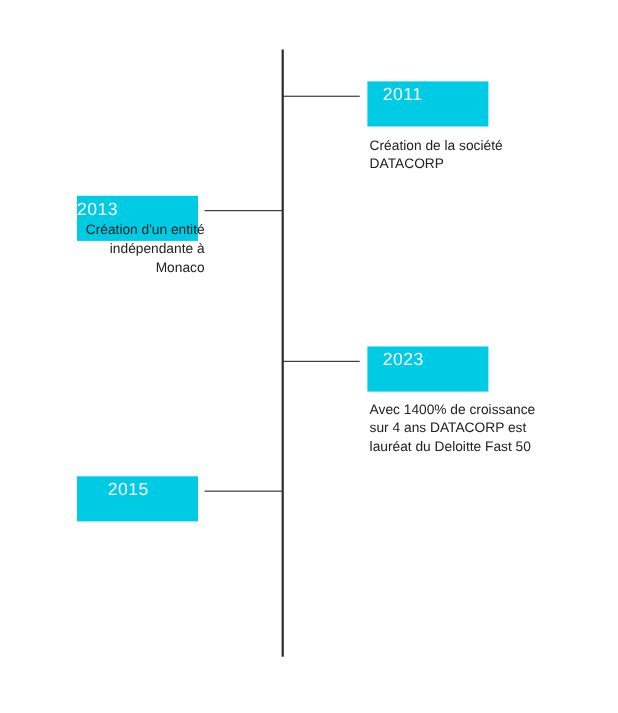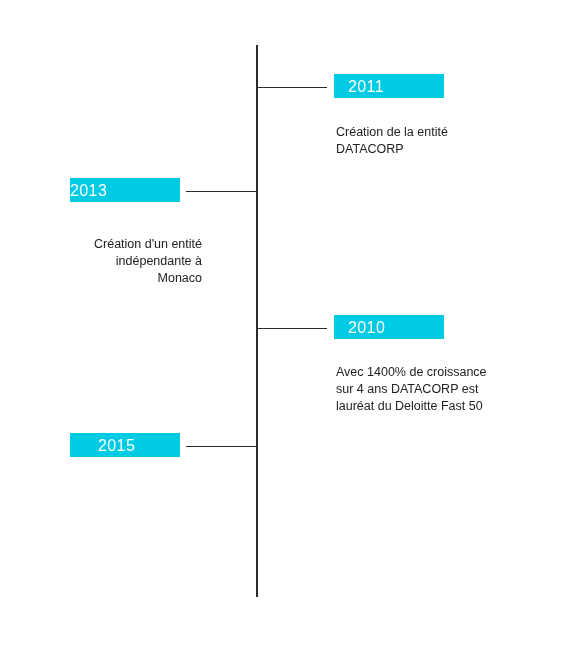--- a/index.html
+++ b/index.html
@@ -39,21 +39,21 @@
   }
   .connector.c-2011 { left: 257px; top: 87px;  width: 70px; }
   .connector.c-2013 { left: 186px; top: 191px; width: 71px; }
   .connector.c-2014 { left: 257px; top: 328px; width: 70px; }
   .connector.c-2015 { left: 186px; top: 446px; width: 71px; }
 
   
   .year-chip {
     position: absolute;
     width: 110px;
-    height: 24px;
+    height: 41px;
     background: #00cbe4;
     color: #ffffff;
     font-size: 16px;
     line-height: 26px;
     letter-spacing: 0.4px;
     box-sizing: border-box;
   }
   .year-chip.side-right {
     left: 334px;
     text-align: left;
@@ -81,44 +81,44 @@
     left: 336px;
     width: 200px;
     text-align: left;
   }
   .event-desc.side-left {
     left: 0px;
     width: 186px;
     text-align: right;
   }
   .desc-2011 { top: 124px; }
-  .desc-2013 { top: 236px; padding-left: 16px; }
+  .desc-2013 { top: 201px; }
   .desc-2014 { top: 364px; }
   .desc-2015 { top: 479px; }
 </style>
 </head>
 <body>
 
 <div id="timeline-canvas">
 
   <div class="spine"></div>
 
   <div class="connector c-2011"></div>
   <div class="year-chip side-right chip-2011">2011</div>
-  <div class="event-desc side-right desc-2011">Création de la entité
+  <div class="event-desc side-right desc-2011">Création de la société
 DATACORP</div>
 
   <div class="connector c-2013"></div>
   <div class="year-chip side-left chip-2013">2013</div>
   <div class="event-desc side-left desc-2013">Création d'un entité
 indépendante à
 Monaco</div>
 
   <div class="connector c-2014"></div>
-  <div class="year-chip side-right chip-2014">2010</div>
+  <div class="year-chip side-right chip-2014">2023</div>
   <div class="event-desc side-right desc-2014">Avec 1400% de croissance
 sur 4 ans DATACORP est
 lauréat du Deloitte Fast 50</div>
 
   <div class="connector c-2015"></div>
   <div class="year-chip side-left chip-2015">2015</div>
 
 </div>
 
 </body></html>

